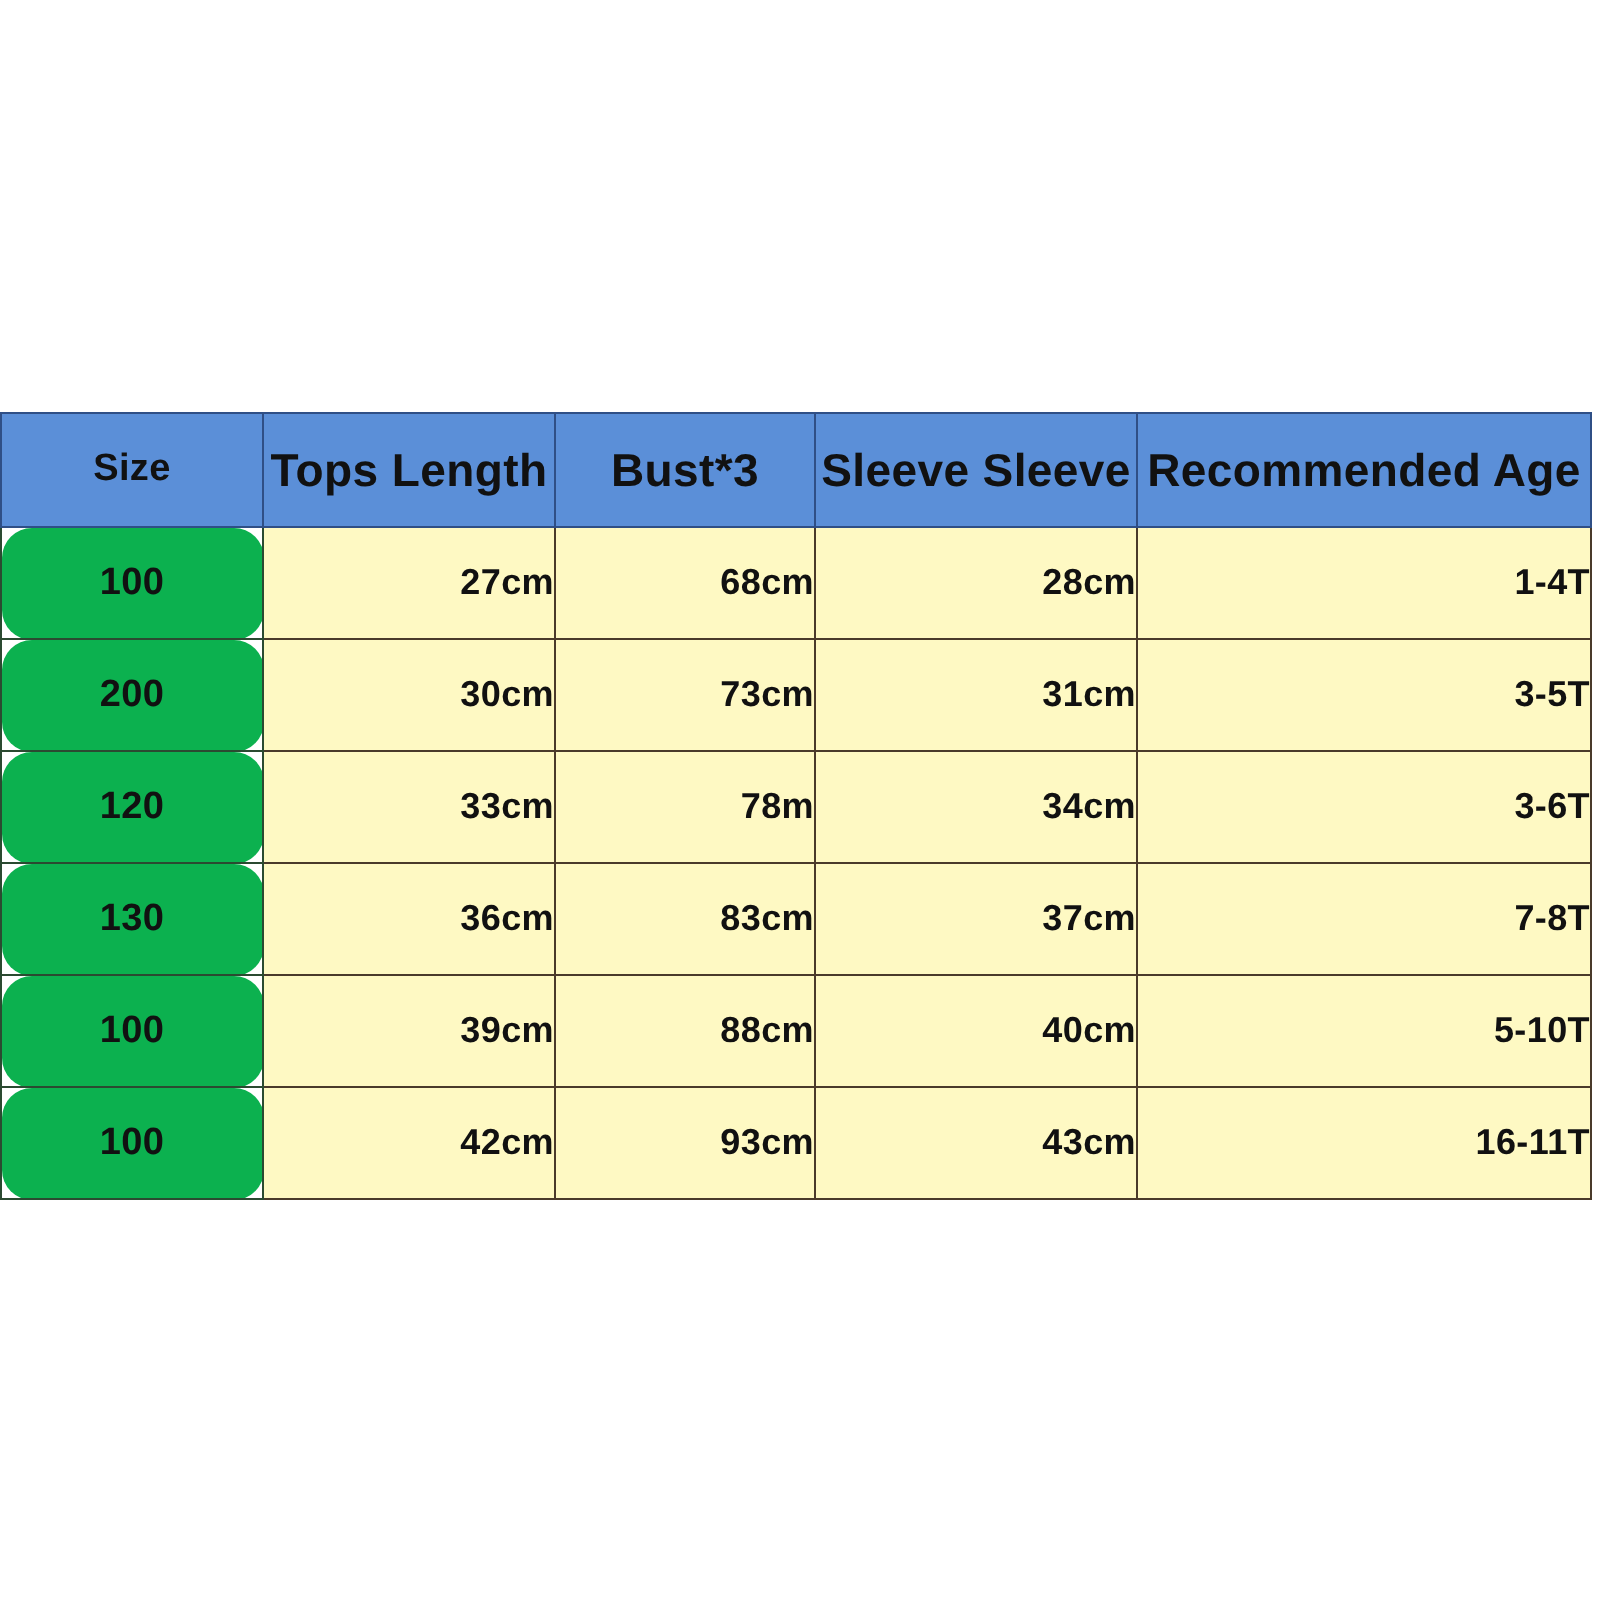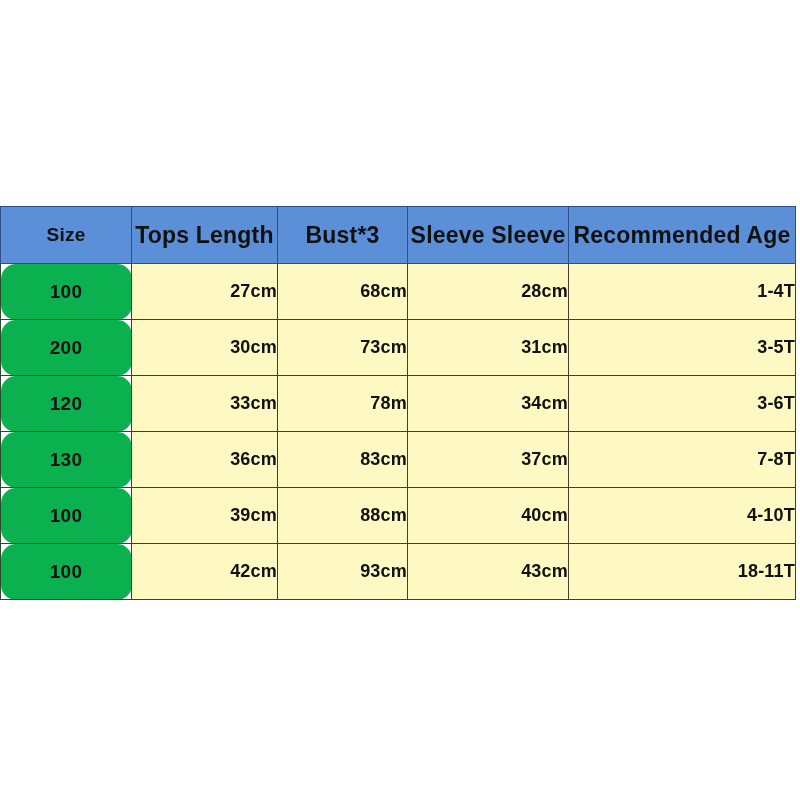--- a/index.html
+++ b/index.html
@@ -129,25 +129,25 @@
         <td class="cell-data">36cm</td>
         <td class="cell-data">83cm</td>
         <td class="cell-data">37cm</td>
         <td class="cell-data">7-8T</td>
       </tr>
       <tr>
         <td class="cell-size">100</td>
         <td class="cell-data">39cm</td>
         <td class="cell-data">88cm</td>
         <td class="cell-data">40cm</td>
-        <td class="cell-data">4-10T</td>
+        <td class="cell-data">5-10T</td>
       </tr>
       <tr>
         <td class="cell-size">100</td>
         <td class="cell-data">42cm</td>
         <td class="cell-data">93cm</td>
         <td class="cell-data">43cm</td>
-        <td class="cell-data">18-11T</td>
+        <td class="cell-data">16-11T</td>
       </tr>
     </tbody>
   </table>
 
 </div>
 
 </body></html>

